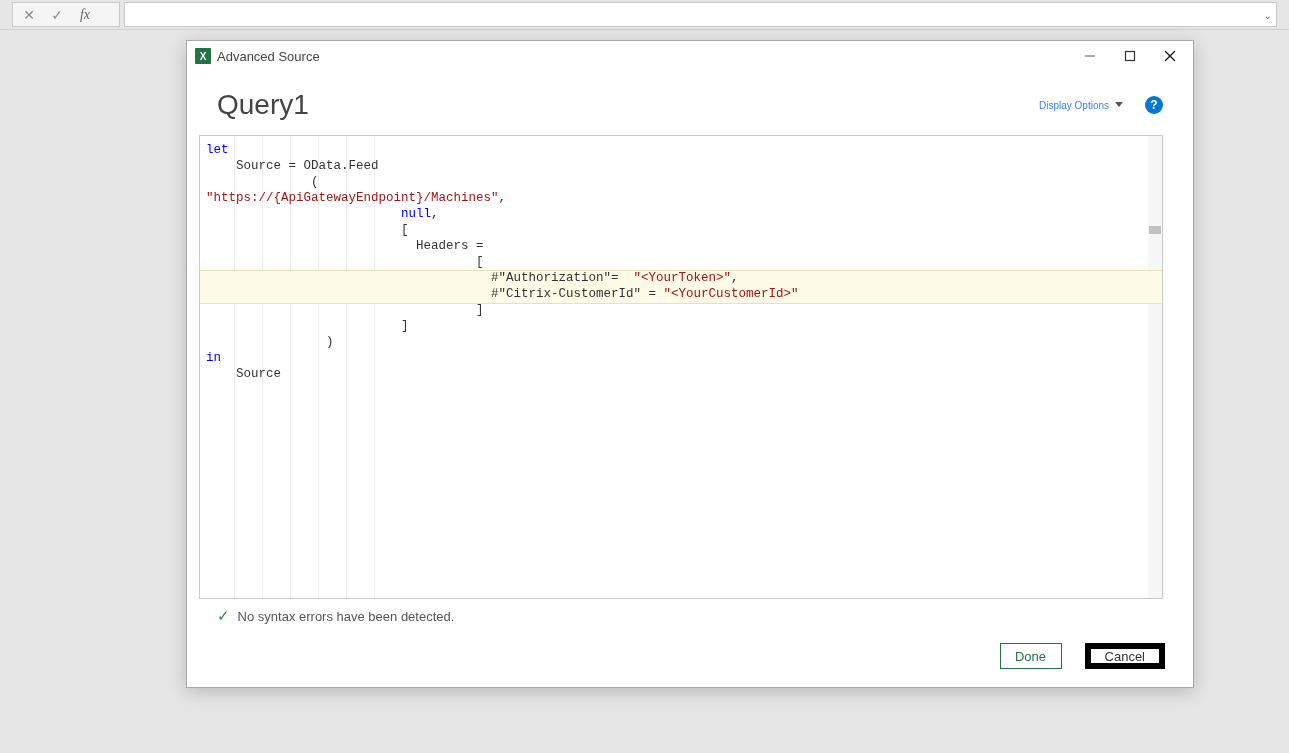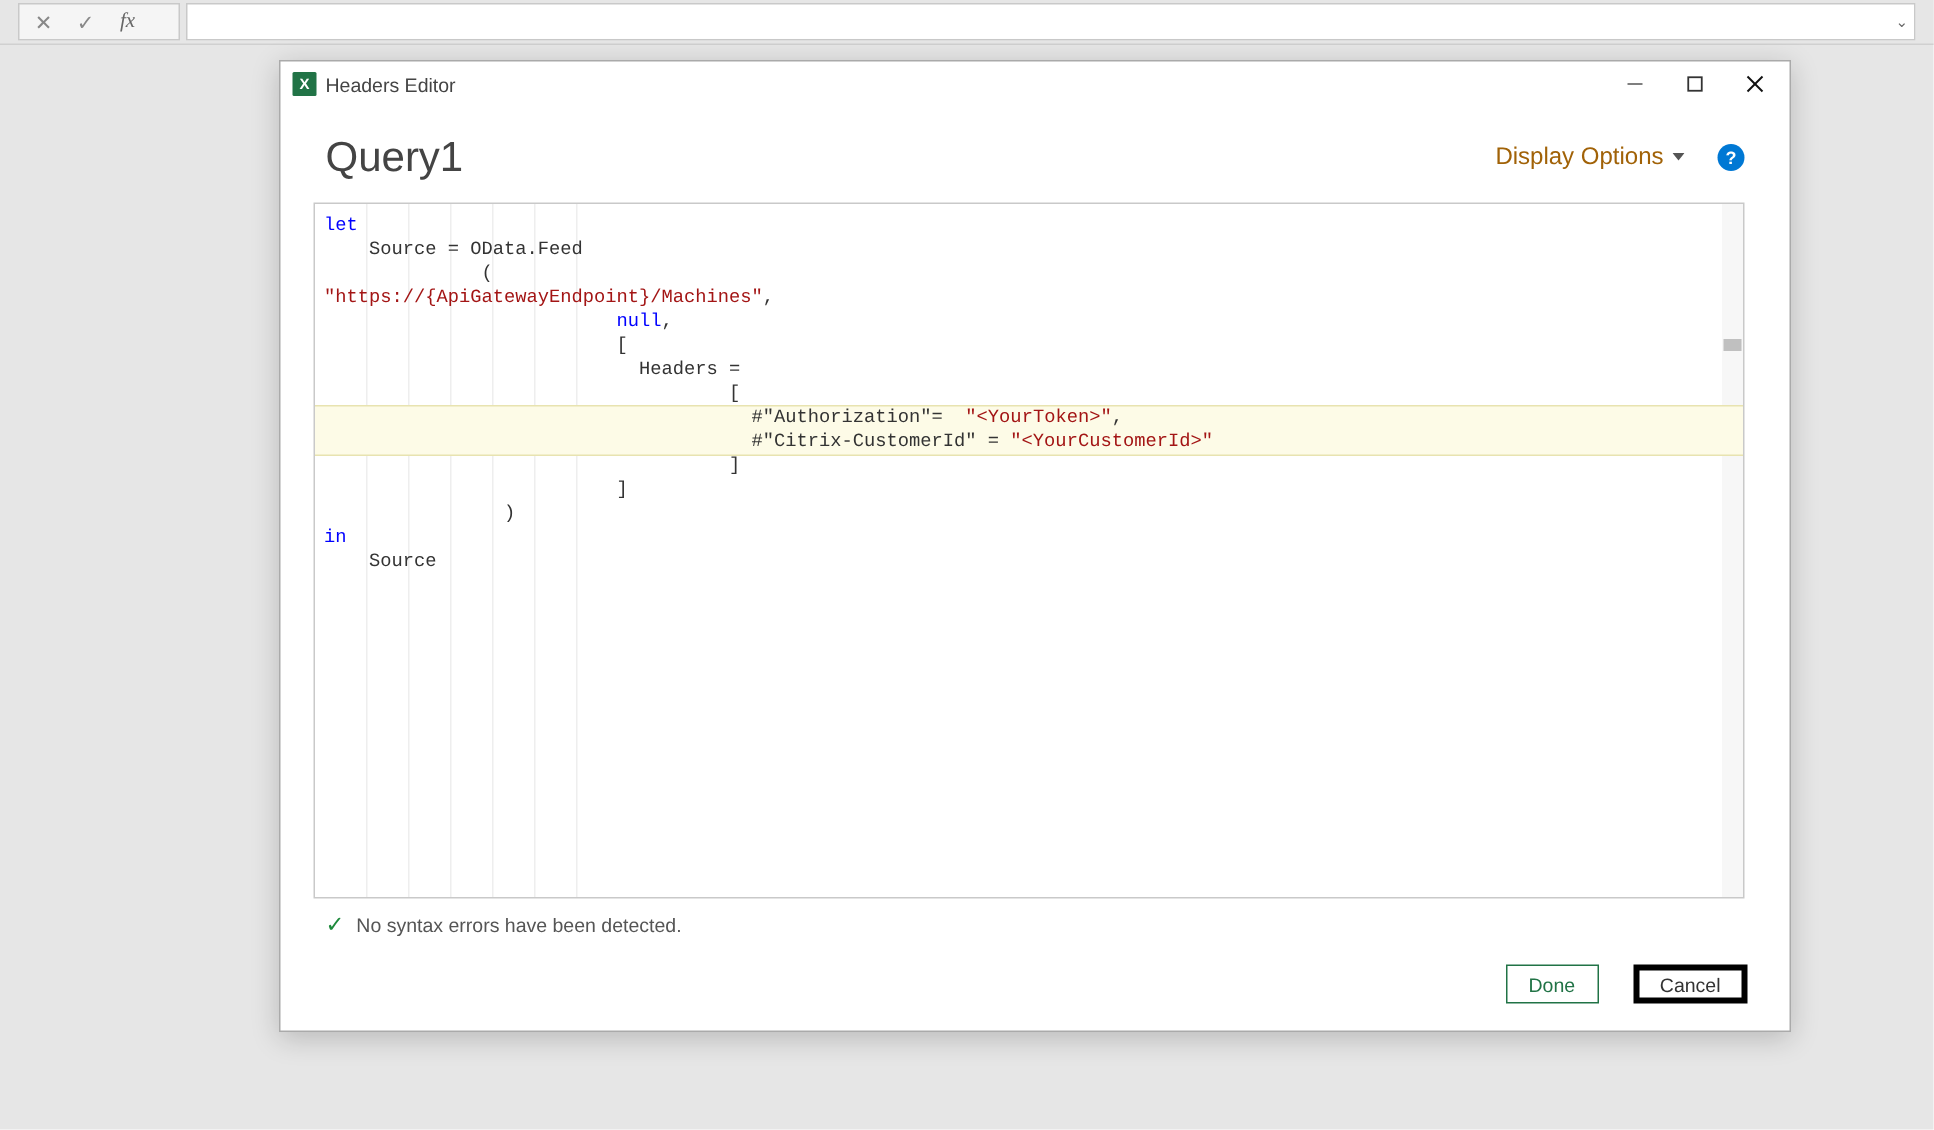--- a/index.html
+++ b/index.html
@@ -99,39 +99,39 @@
     align-items: center;
     padding: 18px 30px 6px 30px;
   }
   .query-title {
     font-size: 28px;
     font-weight: 300;
     color: #444;
     flex: 1;
   }
   .display-opts {
-    color: #a16207;
-    font-size: 16px;
+    color: #3b82f6;
+    font-size: 10px;
     display: flex;
     align-items: center;
     gap: 6px;
     padding: 4px 8px;
   }
   .help-icon {
     width: 18px; height: 18px;
     border-radius: 50%;
     background: #0078d4;
     color: #fff;
     display: flex; align-items: center; justify-content: center;
     font-size: 12px; font-weight: bold;
     margin-left: 14px;
   }
 
   .editor-wrap {
-    margin: 8px 30px 4px 22px;
+    margin: 8px 30px 4px 12px;
     flex: 1;
     border: 1px solid #c9c9c9;
     position: relative;
     overflow: hidden;
     background: #fff;
   }
   .editor {
     font-family: Consolas, "Courier New", monospace;
     font-size: 12.5px;
     line-height: 16px;
@@ -184,21 +184,21 @@
   .button-row {
     display: flex;
     justify-content: flex-end;
     gap: 23px;
     padding: 14px 28px 18px 28px;
   }
   .btn {
     min-width: 62px;
     height: 26px;
     padding: 0 14px;
-    border: 4px solid #000000;
+    border: 6px solid #000000;
     background: #fff;
     font-size: 13px;
     color: #333;
     display: flex; align-items: center; justify-content: center;
     cursor: default;
   }
   .btn.primary { border: 1px solid #217346; color: #217346; }
 </style>
 </head>
 <body>
@@ -210,21 +210,21 @@
     <div class="fb-btn fx">fx</div>
   </div>
   <div class="formula-input">
     <span class="formula-dd">⌄</span>
   </div>
 </div>
 
 <div class="dialog">
   <div class="titlebar">
     <div class="excel-icon">X</div>
-    <div>Headers Editor</div>
+    <div>Advanced Source</div>
     <div class="spacer"></div>
     <div class="win-btn">
       <svg width="12" height="12" viewBox="0 0 12 12">
           <line x1="1" y1="6" x2="11" y2="6" stroke="#555" stroke-width="1"></line>
         </svg>
     </div>
     <div class="win-btn">
       <svg width="12" height="12" viewBox="0 0 12 12">
           <rect x="1.5" y="1.5" width="9" height="9" fill="none" stroke="#333" stroke-width="1.2"></rect>
         </svg>

